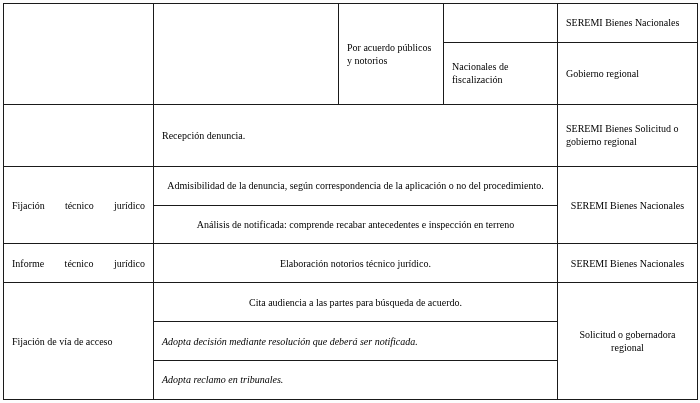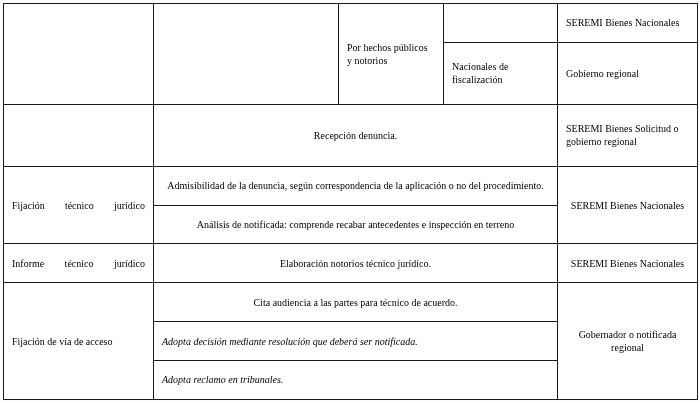--- a/index.html
+++ b/index.html
@@ -42,42 +42,42 @@
     border-left: 1px solid #1a1a1a;
     border-top: 1px solid #1a1a1a;
   }
   .c-left   { text-align: left; }
   .c-center { text-align: center; }
   .c-just   { text-align: justify; text-align-last: center; font-family: Liberation Serif, serif; }
   .just-spread {
     text-align: justify;
     text-align-last: justify;
   }
-  .nowrap-pad { padding-left: 10px; padding-right: 10px; text-align: center; }
+  .nowrap-pad { padding-left: 10px; padding-right: 10px; }
   .pad-tight { padding: 3px 6px; font-style: italic; }
 </style>
 </head>
 <body>
 
 <div class="sheet">
 
   <table class="doc-table">
     <colgroup>
       <col style="width:150px">
       <col style="width:185px">
       <col style="width:105px">
       <col style="width:114px">
       <col style="width:140px">
     </colgroup>
     <tbody>
 
       <tr>
         <td class="empty-cell" rowspan="2"></td>
         <td class="empty-cell" rowspan="2"></td>
-        <td class="c-left" rowspan="2">Por hechos públicos y notorios</td>
+        <td class="c-left" rowspan="2">Por acuerdo públicos y notorios</td>
         <td class="c-left"></td>
         <td class="c-left">SEREMI Bienes Nacionales</td>
       </tr>
 
       <tr>
         <td class="c-left">Nacionales de fiscalización</td>
         <td class="c-left">Gobierno regional</td>
       </tr>
 
       <tr>
@@ -97,22 +97,22 @@
       </tr>
 
       <tr>
         <td class="c-left just-spread">Informe técnico jurídico</td>
         <td class="c-center" colspan="3">Elaboración notorios técnico jurídico.</td>
         <td class="c-center">SEREMI Bienes Nacionales</td>
       </tr>
 
       <tr>
         <td class="c-left" rowspan="3">Fijación de vía de acceso</td>
-        <td class="c-center" colspan="3">Cita audiencia a las partes para técnico de acuerdo.</td>
-        <td class="c-center" rowspan="3">Gobernador o notificada regional</td>
+        <td class="c-center" colspan="3">Cita audiencia a las partes para búsqueda de acuerdo.</td>
+        <td class="c-center" rowspan="3">Solicitud o gobernadora regional</td>
       </tr>
 
       <tr>
         <td class="c-left pad-tight" colspan="3">Adopta decisión mediante resolución que deberá ser notificada.</td>
       </tr>
 
       <tr>
         <td class="c-left pad-tight" colspan="3">Adopta reclamo en tribunales.</td>
       </tr>
 

